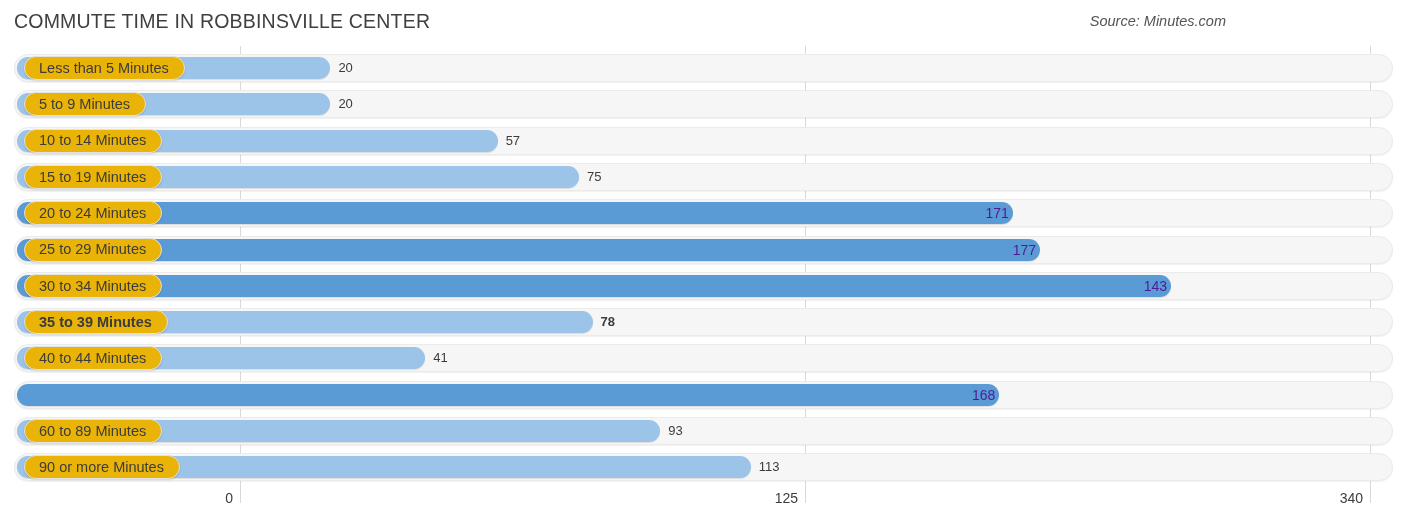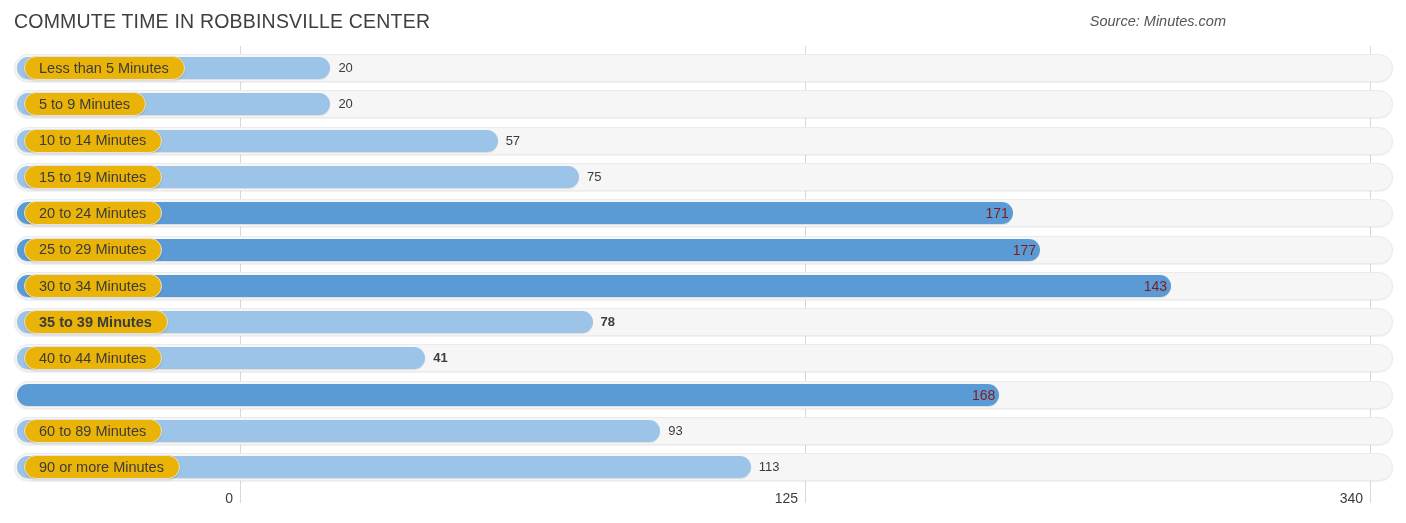--- a/index.html
+++ b/index.html
@@ -138,21 +138,21 @@
     font-size: 13px;
     color: #3c3c3c;
     white-space: nowrap;
     line-height: 18px;
   }
   
   .value-in {
     position: absolute;
     top: 5px;
     font-size: 14px;
-    color: #7f1d1d;
+    color: #4c1d95;
     white-space: nowrap;
     line-height: 18px;
     text-align: right;
   }
 
   
   .axis {
     position: absolute;
     left: 0;
     top: 486px;
@@ -256,21 +256,21 @@
             <span>35 to 39 Minutes</span>
           </div>
           <div class="value-out" style="left: 586.56px;">78</div>
         </div>
         <div class="row" style="top: 298.4px;">
           <div class="track"></div>
           <div class="bar" style="left: 3px; width: 408.32px; background: rgb(156, 195, 232);"></div>
           <div class="label-pill">
             <span>40 to 44 Minutes</span>
           </div>
-          <div class="value-out" style="left: 419.32px; font-weight: bold;">41</div>
+          <div class="value-out" style="left: 419.32px;">41</div>
         </div>
         <div class="row" style="top: 334.7px;">
           <div class="track"></div>
           <div class="bar" style="left: 3px; width: 982.36px; background: rgb(91, 155, 213);"></div>
           <div class="value-in" style="left: 941.36px; width: 40px;">168</div>
         </div>
         <div class="row" style="top: 371px;">
           <div class="track"></div>
           <div class="bar" style="left: 3px; width: 643.36px; background: rgb(156, 195, 232);"></div>
           <div class="label-pill">

